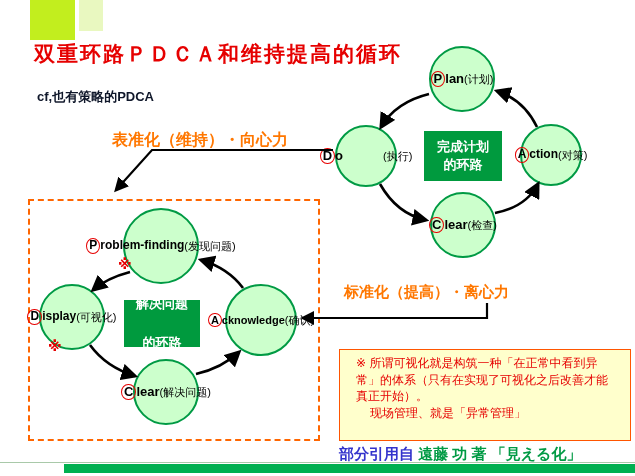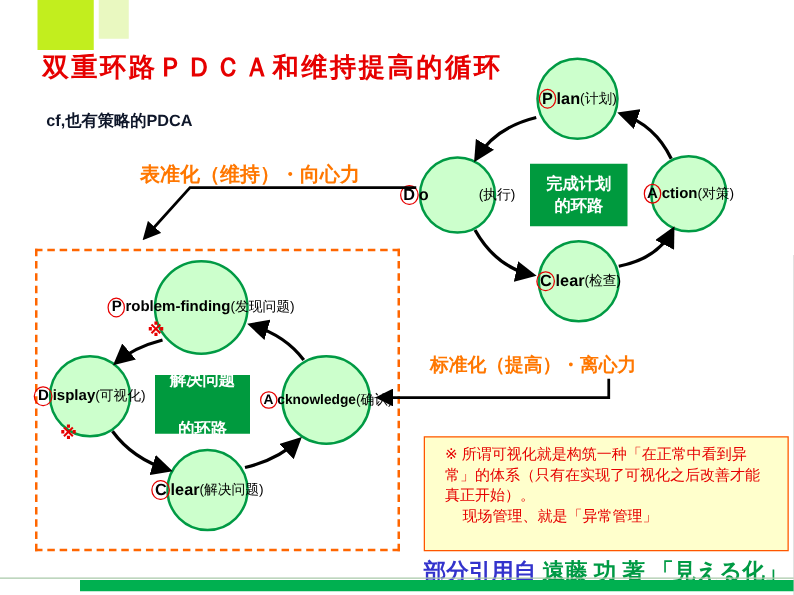--- a/index.html
+++ b/index.html
@@ -39,21 +39,21 @@
 
   .arrows { position:absolute; left:0; top:0; z-index:5; pointer-events:none; }
   .arr  { fill:none; stroke:#000; stroke-width:2.6; marker-end:url(#ah); }
   .arr2 { fill:none; stroke:#000; stroke-width:2.2; marker-end:url(#ah); }
 
   .notebox { left:339px; top:349px; width:292px; height:92px; background:#ffffcc;
              border:1.5px solid #ff5500; color:#e60000; font-size:12px; line-height:1.38;
              padding:5px 16px; z-index:2; }
   .notebox .p2 { padding-left:14px; }
 
-  .credit { left:339px; top:445px; font-size:18px; font-weight:bold; white-space:nowrap; }
+  .credit { left:339px; top:445px; font-size:15px; font-weight:bold; white-space:nowrap; }
   .credit .blue { color:#3333cc; }
   .credit .green { color:#009a44; }
 
   .botline { left:0; top:462px; width:635px; height:1px; background:#a9c9a9; }
   .botbar  { left:64px; top:464px; width:571px; height:9px; background:#00b050; }
 </style>
 </head>
 <body>
 
 <div class="slide">

